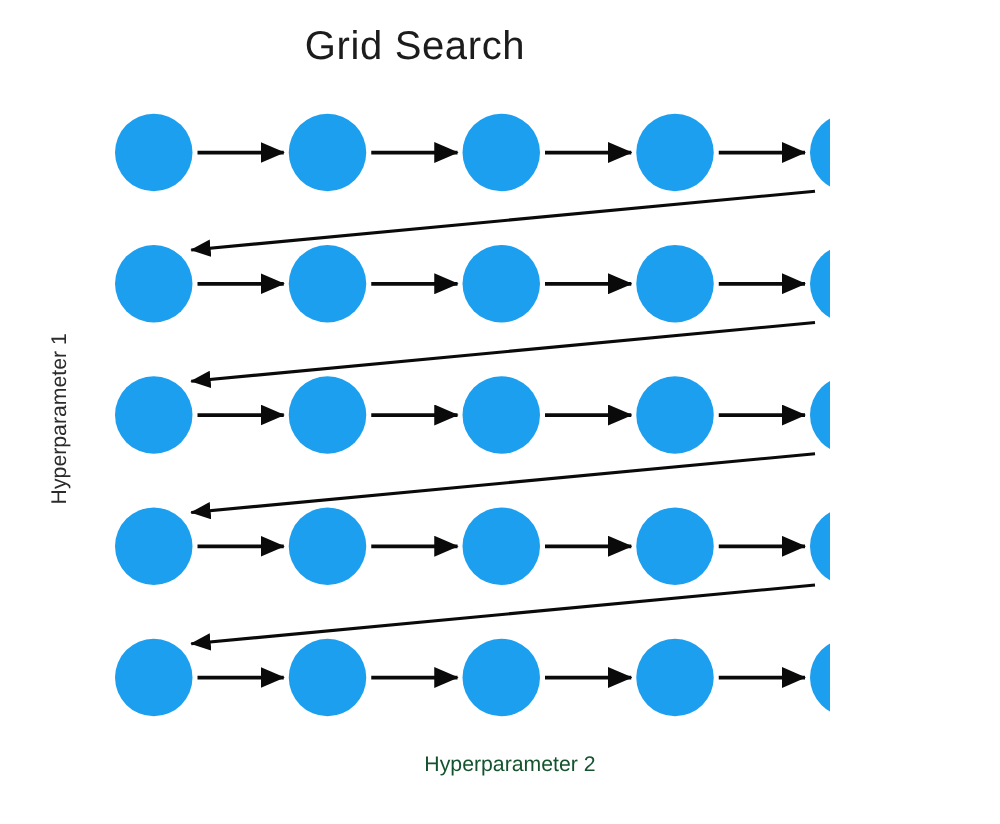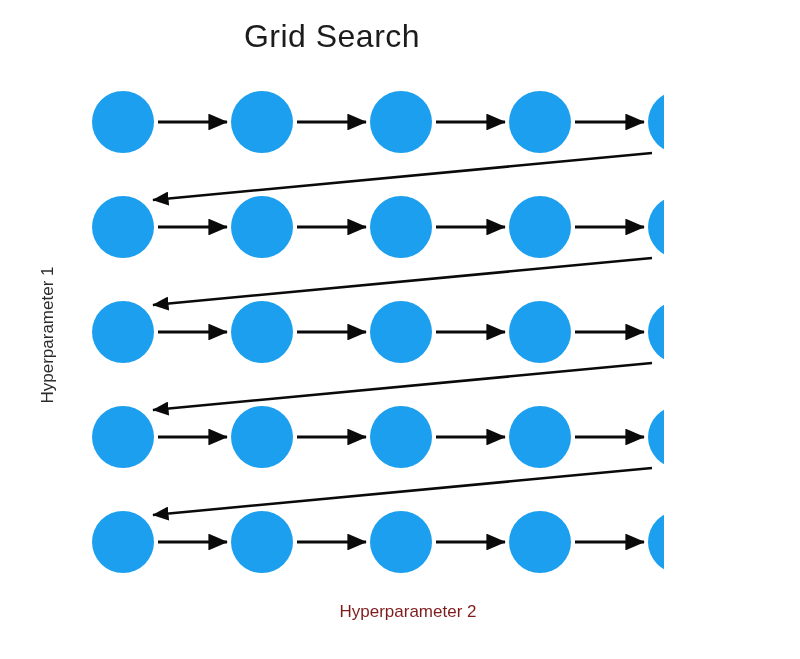--- a/index.html
+++ b/index.html
@@ -35,21 +35,21 @@
     font-size: 17px;
     color: #2b2b2b;
   }
   .x-axis-label {
     position: absolute;
     left: 408px;
     top: 612px;
     transform: translate(-50%, -50%);
     white-space: nowrap;
     font-size: 17px;
-    color: #7f1d1d;
+    color: #14532d;
   }
   svg.diagram {
     position: absolute;
     top: 0;
     left: 0;
   }
 </style>
 </head>
 <body>
 

